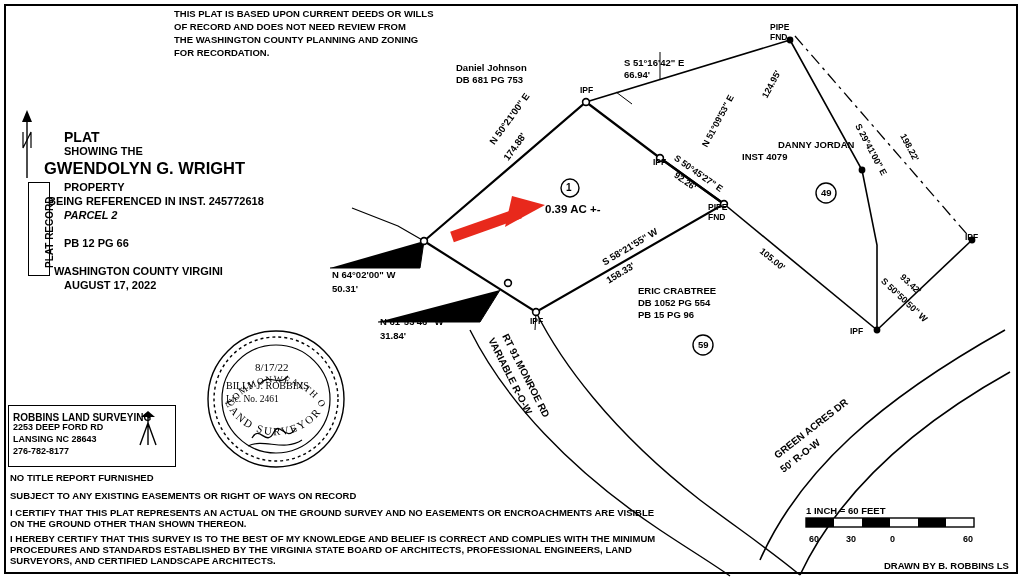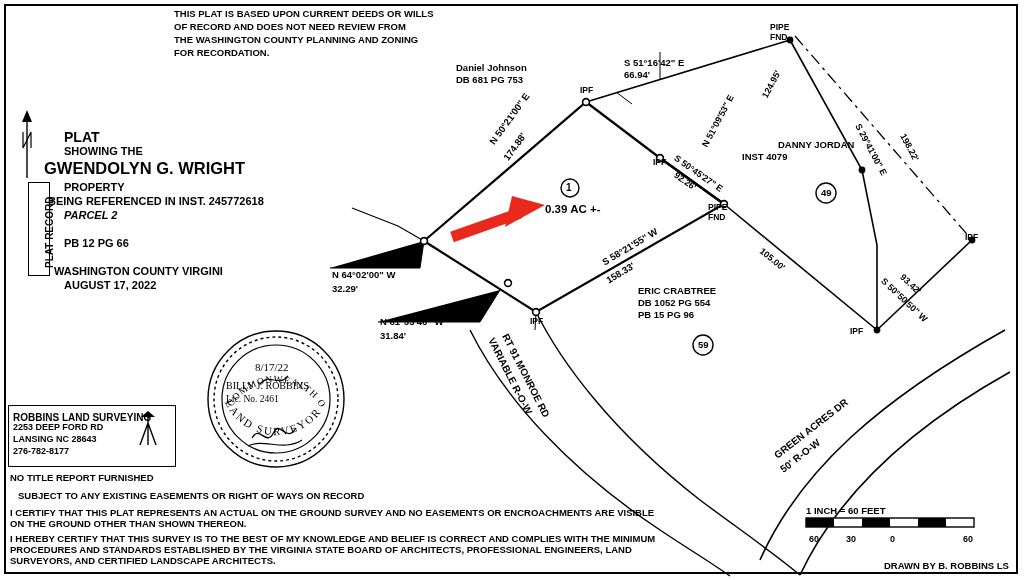--- a/index.html
+++ b/index.html
@@ -127,21 +127,21 @@
     <div class="txt c" style="left:26px;top:66px;width:104px;font-size:9.5px;font-family:'Liberation Serif',serif;">Lic. No. 2461</div>
   </div>
 
   <div class="box" style="left:8px;top:405px;width:168px;height:62px;"></div>
   <div class="txt b" style="left:13px;top:412px;font-size:10px;">ROBBINS LAND SURVEYING</div>
   <div class="txt b" style="left:13px;top:422px;font-size:9px;">2253 DEEP FORD RD</div>
   <div class="txt b" style="left:13px;top:434px;font-size:9px;">LANSING NC 28643</div>
   <div class="txt b" style="left:13px;top:446px;font-size:9px;">276-782-8177</div>
 
   <div class="txt b" style="left:10px;top:472px;font-size:9.5px;">NO TITLE REPORT FURNISHED</div>
-  <div class="txt b" style="left:10px;top:490px;font-size:9.5px;margin-left:8px;">SUBJECT TO ANY EXISTING EASEMENTS OR RIGHT OF WAYS ON RECORD</div>
+  <div class="txt b" style="left:10px;top:490px;font-size:9.5px;">SUBJECT TO ANY EXISTING EASEMENTS OR RIGHT OF WAYS ON RECORD</div>
   <div class="txt b" style="left:10px;top:507px;font-size:9.5px;">I CERTIFY THAT THIS PLAT REPRESENTS AN ACTUAL ON THE GROUND SURVEY AND NO EASEMENTS OR ENCROACHMENTS ARE VISIBLE</div>
   <div class="txt b" style="left:10px;top:518px;font-size:9.5px;">ON THE GROUND OTHER THAN SHOWN THEREON.</div>
   <div class="txt b" style="left:10px;top:533px;font-size:9.5px;">I HEREBY CERTIFY THAT THIS SURVEY IS TO THE BEST OF MY KNOWLEDGE AND BELIEF IS CORRECT AND COMPLIES WITH THE MINIMUM</div>
   <div class="txt b" style="left:10px;top:544px;font-size:9.5px;">PROCEDURES AND STANDARDS ESTABLISHED BY THE VIRGINIA STATE BOARD OF ARCHITECTS, PROFESSIONAL ENGINEERS, LAND</div>
   <div class="txt b" style="left:10px;top:555px;font-size:9.5px;">SURVEYORS, AND CERTIFIED LANDSCAPE ARCHITECTS.</div>
 
   <div class="txt b" style="left:884px;top:560px;font-size:9.5px;">DRAWN BY B. ROBBINS LS</div>
 
   <div class="txt b c" style="left:806px;top:505px;width:168px;font-size:9.5px;">1 INCH = 60 FEET</div>
   <div class="txt b" style="left:809px;top:534px;font-size:9px;">60</div>
@@ -192,21 +192,21 @@
   <div class="txt b" style="left:678px;top:153px;font-size:9px;transform:rotate(35deg);transform-origin:0 0;">S 50°45'27" E</div>
   <div class="txt b" style="left:678px;top:170px;font-size:9px;transform:rotate(35deg);transform-origin:0 0;">92.26'</div>
 
   <div class="txt b" style="left:862px;top:122px;font-size:9px;transform:rotate(62deg);transform-origin:0 0;">S 29°41'00" E</div>
   <div class="txt b" style="left:907px;top:132px;font-size:9px;transform:rotate(62deg);transform-origin:0 0;">198.22'</div>
 
   <div class="txt b" style="left:600px;top:258px;font-size:9.5px;transform:rotate(-31deg);transform-origin:0 0;">S 58°21'55" W</div>
   <div class="txt b" style="left:604px;top:276px;font-size:9.5px;transform:rotate(-31deg);transform-origin:0 0;">158.33'</div>
 
   <div class="txt b" style="left:332px;top:269px;font-size:9.5px;">N 64°02'00" W</div>
-  <div class="txt b" style="left:332px;top:283px;font-size:9.5px;">32.29'</div>
+  <div class="txt b" style="left:332px;top:283px;font-size:9.5px;">50.31'</div>
 
   <div class="txt b" style="left:380px;top:316px;font-size:9.5px;">N 61°53'46" W</div>
   <div class="txt b" style="left:380px;top:330px;font-size:9.5px;">31.84'</div>
 
   <div class="txt b" style="left:764px;top:246px;font-size:9px;transform:rotate(39deg);transform-origin:0 0;">105.00'</div>
 
   <div class="txt b" style="left:886px;top:276px;font-size:9px;transform:rotate(43deg);transform-origin:0 0;">S 50°50'50" W</div>
   <div class="txt b" style="left:905px;top:272px;font-size:9px;transform:rotate(43deg);transform-origin:0 0;">93.42'</div>
 
 </div>

